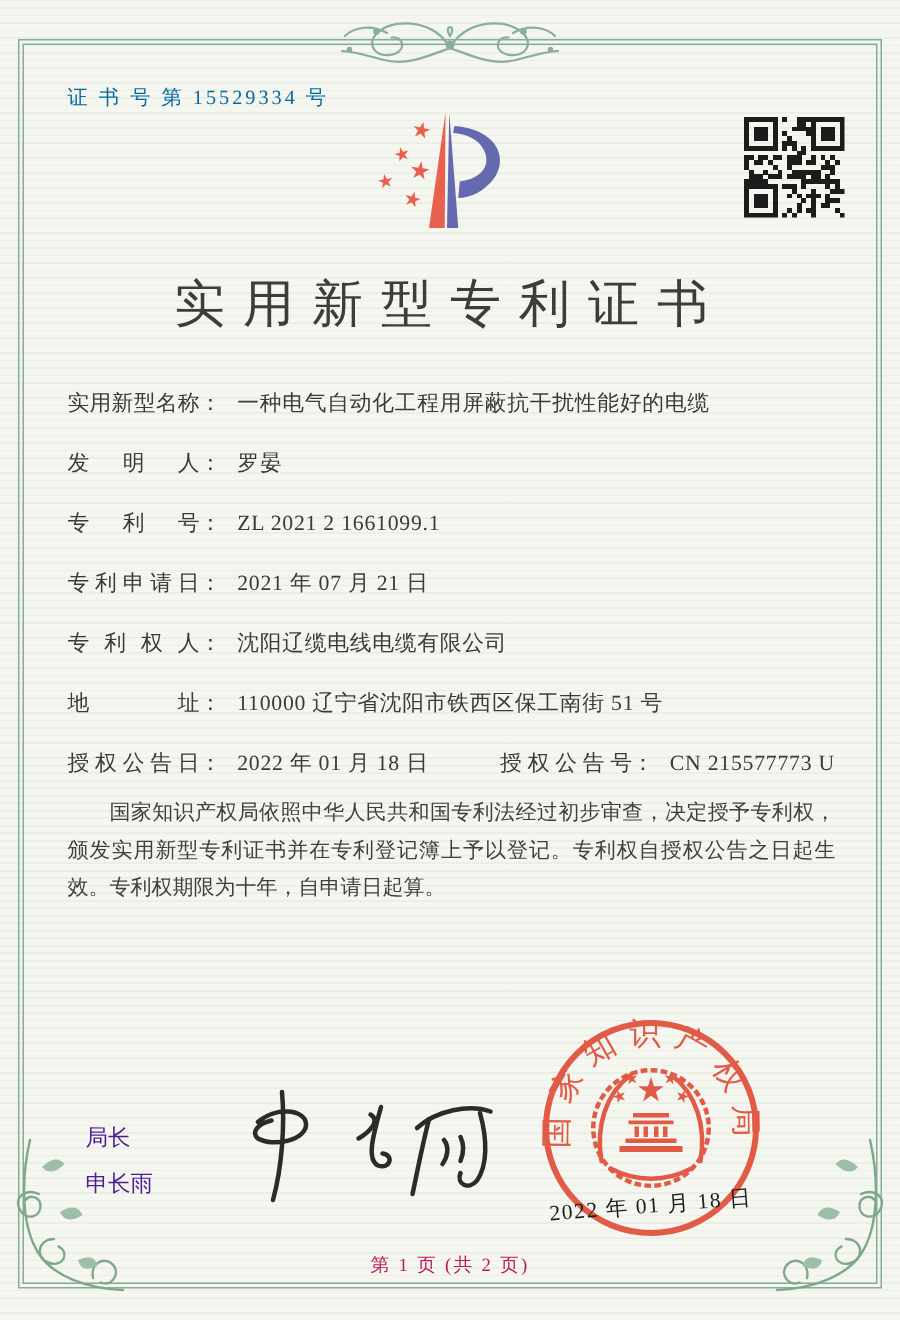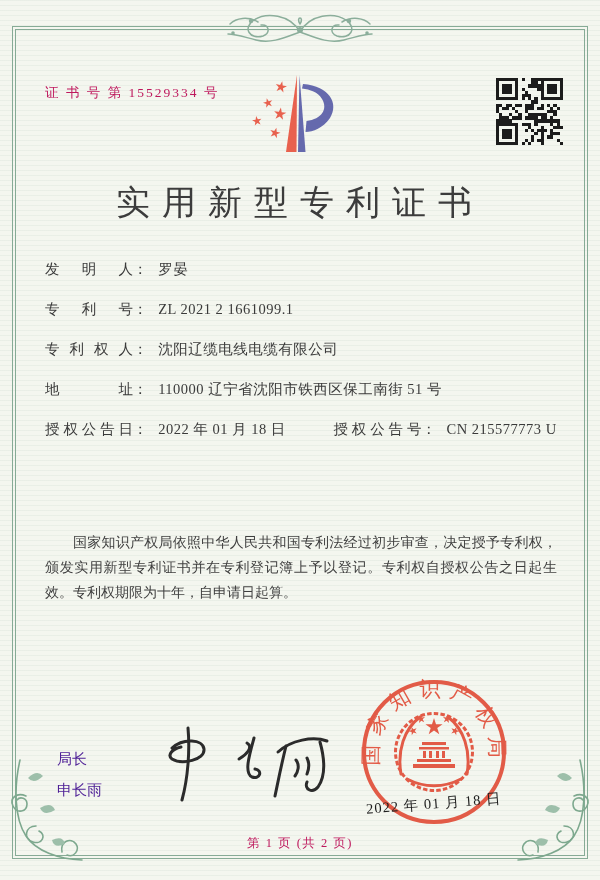--- a/index.html
+++ b/index.html
@@ -14,21 +14,21 @@
     content:"";position:absolute;inset:0;
     background:repeating-linear-gradient(180deg, rgba(140,175,155,0.10) 0 1px, transparent 1px 5px);
     pointer-events:none;
   }
   .frame-outer{position:absolute;left:12px;top:26px;width:574px;height:831px;border:1px solid #86ab96;}
   .frame-inner{position:absolute;inset:2px;border:1px solid #86ab96;}
   .orn-top{position:absolute;left:140px;top:6px;width:320px;height:44px;z-index:3;}
   .orn-corner{position:absolute;bottom:12px;width:105px;height:112px;z-index:3;}
   .orn-bl{left:6px;}
   .orn-br{right:6px;transform:scaleX(-1);}
-  .cert-no{position:absolute;left:45px;top:84px;font-size:13.5px;letter-spacing:2px;color:#be185d;}
+  .cert-no{position:absolute;left:45px;top:56px;font-size:13.5px;letter-spacing:2px;color:#0369a1;}
   .logo{position:absolute;left:233px;top:72px;width:112px;height:94px;}
   .qr{position:absolute;left:496px;top:78px;width:67px;height:67px;fill:#1c1c1c;shape-rendering:crispEdges;}
   .title{position:absolute;left:0;top:180px;width:100%;text-align:center;
     font-size:34px;letter-spacing:12px;color:#3c3c3c;font-weight:400;}
   .fields{position:absolute;left:45px;top:258px;width:512px;font-size:14.5px;}
   .f-row{height:40px;line-height:23px;white-space:nowrap;}
   .f-label{display:inline-block;width:88px;text-align:justify;text-align-last:justify;vertical-align:top;}
   .f-colon{display:inline-block;vertical-align:top;}
   .f-value{display:inline-block;margin-left:7px;vertical-align:top;letter-spacing:0.5px;}
   .grant-right{display:inline-block;margin-left:44px;}
@@ -336,26 +336,34 @@
     <rect x="25.14" y="62.86" width="3.20" height="3.20"></rect>
     <rect x="31.43" y="62.86" width="3.20" height="3.20"></rect>
     <rect x="44.00" y="62.86" width="3.20" height="3.20"></rect>
     <rect x="62.86" y="62.86" width="3.20" height="3.20"></rect>
   </svg>
 
 <div class="title">实用新型专利证书</div>
 
 <div class="fields">
   <div class="f-row">
+    <span class="f-label">实用新型名称</span><span class="f-colon">：</span>
+    <span class="f-value">一种电气自动化工程用屏蔽抗干扰性能好的电缆</span>
+  </div>
+  <div class="f-row">
     <span class="f-label">发明人</span><span class="f-colon">：</span>
     <span class="f-value">罗晏</span>
   </div>
   <div class="f-row">
     <span class="f-label">专利号</span><span class="f-colon">：</span>
     <span class="f-value">ZL 2021 2 1661099.1</span>
+  </div>
+  <div class="f-row">
+    <span class="f-label">专利申请日</span><span class="f-colon">：</span>
+    <span class="f-value">2021 年 07 月 21 日</span>
   </div>
   <div class="f-row">
     <span class="f-label">专利权人</span><span class="f-colon">：</span>
     <span class="f-value">沈阳辽缆电线电缆有限公司</span>
   </div>
   <div class="f-row">
     <span class="f-label">地址</span><span class="f-colon">：</span>
     <span class="f-value">110000 辽宁省沈阳市铁西区保工南街 51 号</span>
   </div>
   <div class="f-row">

